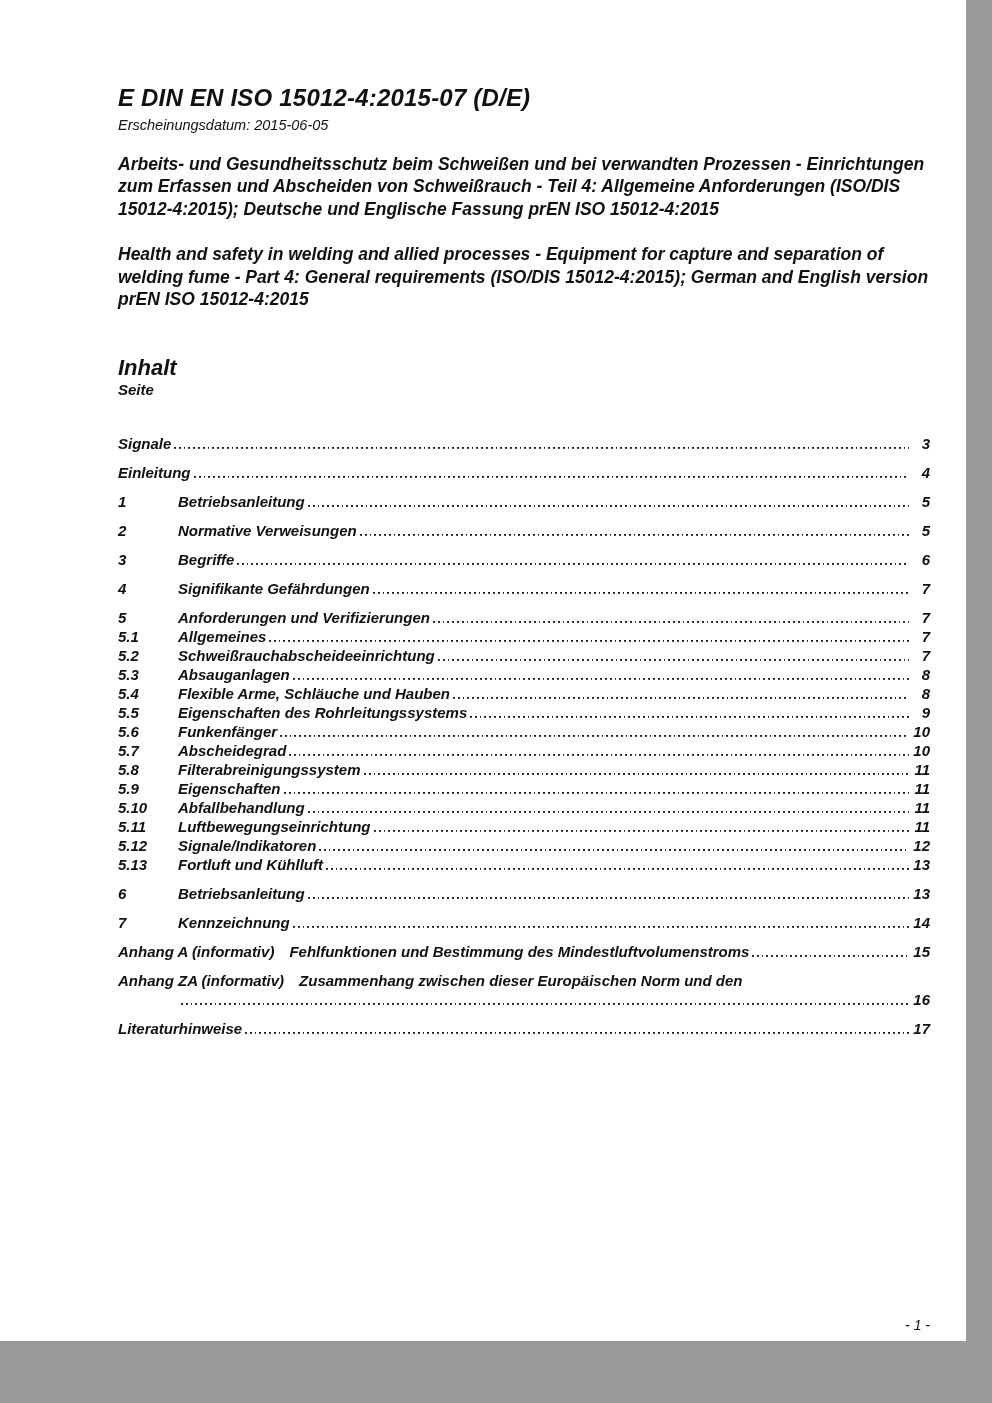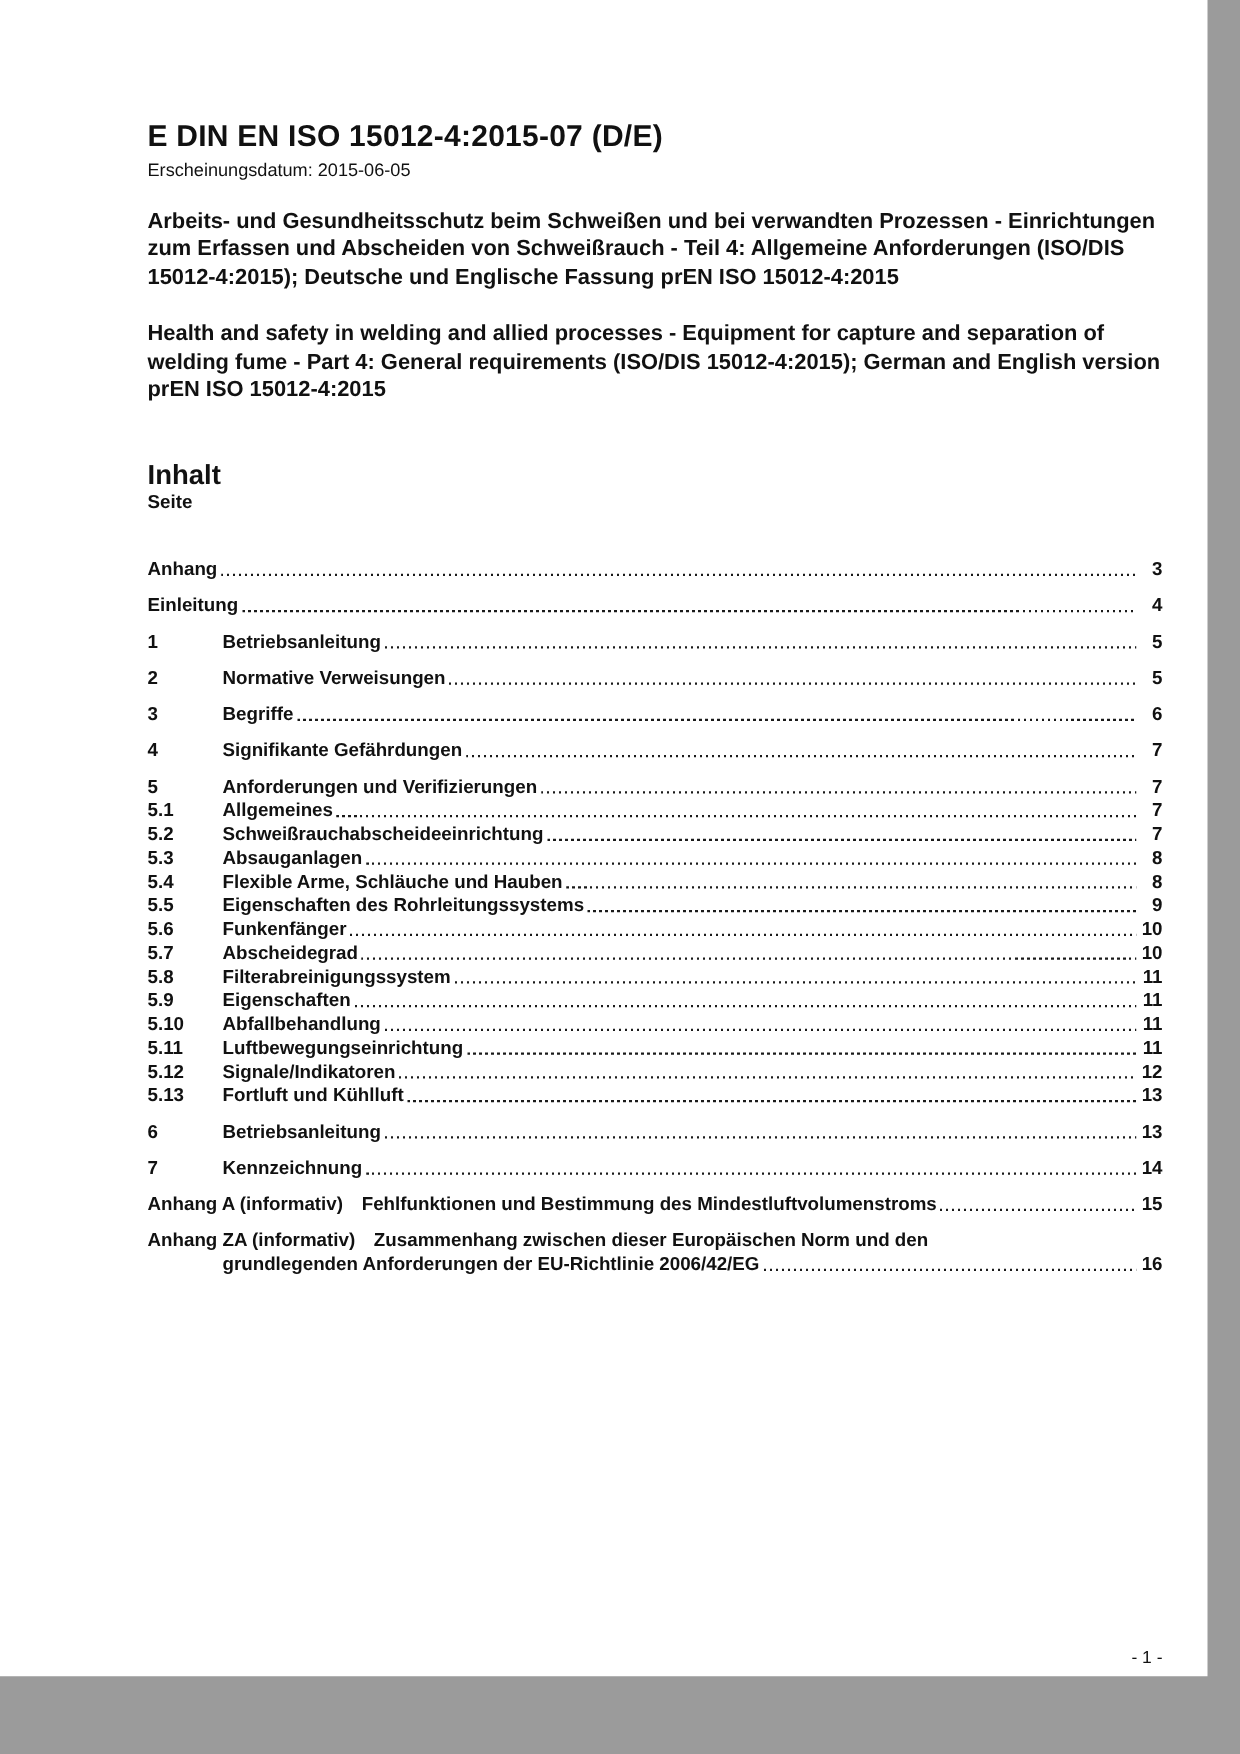--- a/index.html
+++ b/index.html
@@ -13,21 +13,22 @@
     font-family: "Liberation Sans", "DejaVu Sans", sans-serif;
     color: #111;
   }
   .sheet {
     position: absolute;
     left: 0;
     top: 0;
     width: 966px;
     height: 1341px;
     background: #ffffff;
-    padding: 12px 36px 0 118px;
+    padding: 0 36px 0 118px;
+    font-style: italic;
   }
   .doc-title {
     margin-top: 84px;
     font-size: 24px;
     line-height: 1.15;
     font-weight: bold;
     letter-spacing: 0.2px;
   }
   .pubdate {
     margin-top: 5px;
@@ -98,21 +99,21 @@
     <p class="doc-en">Health and safety in welding and allied processes - Equipment for capture and separation of welding fume - Part 4: General requirements (ISO/DIS 15012-4:2015); German and English version prEN ISO 15012-4:2015</p>
 
     <div class="toc-head">
       <span class="inhalt">Inhalt</span>
       <span class="seite">Seite</span>
     </div>
 
     <div id="toc">
         <div class="toc-entry group">
           <div class="toc-line">
-            <span class="toc-label">Anhang</span>
+            <span class="toc-label">Signale</span>
             <span class="leader"></span>
             <span class="toc-page">3</span>
           </div>
         </div>
         <div class="toc-entry group">
           <div class="toc-line">
             <span class="toc-label">Einleitung</span>
             <span class="leader"></span>
             <span class="toc-page">4</span>
           </div>
@@ -282,22 +283,28 @@
             <span class="toc-label">Anhang A (informativ) Fehlfunktionen und Bestimmung des Mindestluftvolumenstroms</span>
             <span class="leader"></span>
             <span class="toc-page">15</span>
           </div>
         </div>
         <div class="toc-entry group">
           <div class="toc-line">
             <span class="toc-label">Anhang ZA (informativ) Zusammenhang zwischen dieser Europäischen Norm und den</span>
           </div>
           <div class="toc-line indent2">
-            <span class="toc-label">grundlegenden Anforderungen der EU-Richtlinie 2006/42/EG</span>
             <span class="leader"></span>
             <span class="toc-page">16</span>
+          </div>
+        </div>
+        <div class="toc-entry group">
+          <div class="toc-line">
+            <span class="toc-label">Literaturhinweise</span>
+            <span class="leader"></span>
+            <span class="toc-page">17</span>
           </div>
         </div>
       </div>
 
     <div class="footer">- 1 -</div>
   </div>
 </div>
 
 </body></html>

